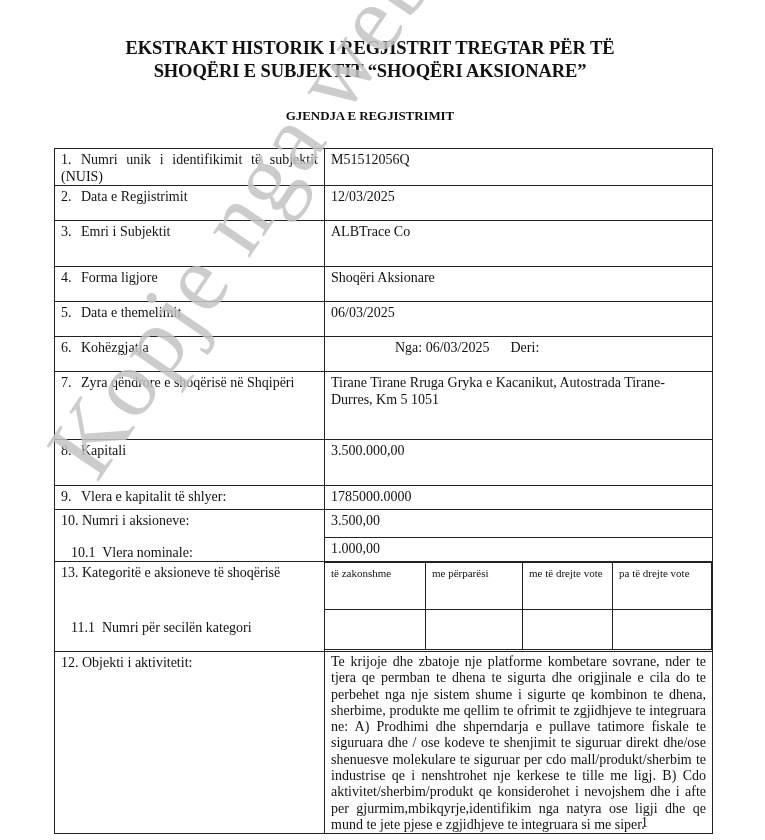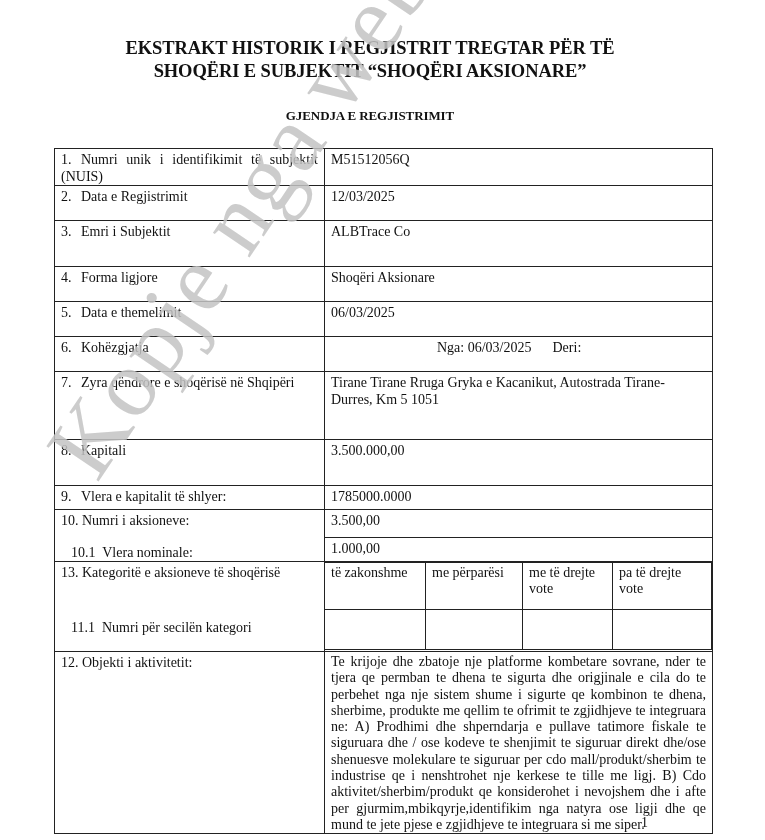--- a/index.html
+++ b/index.html
@@ -7,21 +7,21 @@
          font-family: "Liberation Serif", "DejaVu Serif", serif; color: #111; }
   .title { position: absolute; left: 15px; width: 710px; text-align: center; font-weight: bold; font-size: 18.5px; line-height: 24px; letter-spacing: -0.1px; }
   .t1 { top: 36px; }
   .t2 { top: 59px; }
   .t3 { top: 104px; font-size: 13px; }
   table.reg { position: absolute; left: 54px; top: 148px; width: 659px; border-collapse: collapse; font-size: 14px; line-height: 17px; }
   table.reg td { border: 1.3px solid #222; vertical-align: top; padding: 2px 6px 0 6px; margin-left: 40px; }
   td.lbl { width: 257px; }
   td.lbl .num { display: inline-block; width: 20px; }
   .justify { text-align: justify; }
-  .cat-table { width: 100%; border-collapse: collapse; font-size: 14px; line-height: 16px; }
+  .cat-table { width: 100%; border-collapse: collapse; font-size: 11px; line-height: 16px; }
   .cat-table td { border: none; border-left: 1.3px solid #222; padding: 2px 6px; vertical-align: top; }
   .cat-table td:first-child { border-left: none; }
   .cat-table tr + tr td { border-top: 1.3px solid #222; }
   .pageno { position: absolute; left: 641px; top: 815px; font-size: 14px; }
   .watermark { position: absolute; left: 70px; top: 410px; font-size: 96px; color: #c4c4c4; opacity: 0.85;
                transform: rotate(-56deg); transform-origin: left center; white-space: nowrap; pointer-events: none;
                font-family: "Liberation Serif", serif; letter-spacing: 2px; }
 </style>
 </head>
 <body>
@@ -49,21 +49,21 @@
   <tr style="height:35px">
     <td class="lbl"><span class="num">4.</span><span>Forma ligjore</span></td>
     <td>Shoqëri Aksionare</td>
   </tr>
   <tr style="height:35px">
     <td class="lbl"><span class="num">5.</span><span>Data e themelimit</span></td>
     <td>06/03/2025</td>
   </tr>
   <tr style="height:35px">
     <td class="lbl"><span class="num">6.</span><span>Kohëzgjatja</span></td>
-    <td style="padding-left:112px">
+    <td style="padding-left:70px">
       <span>Nga:</span>
       <span>06/03/2025</span>
       <span style="display:inline-block;width:14px"></span>
       <span>Deri:</span>
       <span></span>
     </td>
   </tr>
   <tr style="height:68px">
     <td class="lbl"><span class="num">7.</span><span>Zyra qëndrore e shoqërisë në Shqipëri</span></td>
     <td>Tirane Tirane   Rruga Gryka e Kacanikut, Autostrada Tirane-Durres, Km 5 1051</td>

